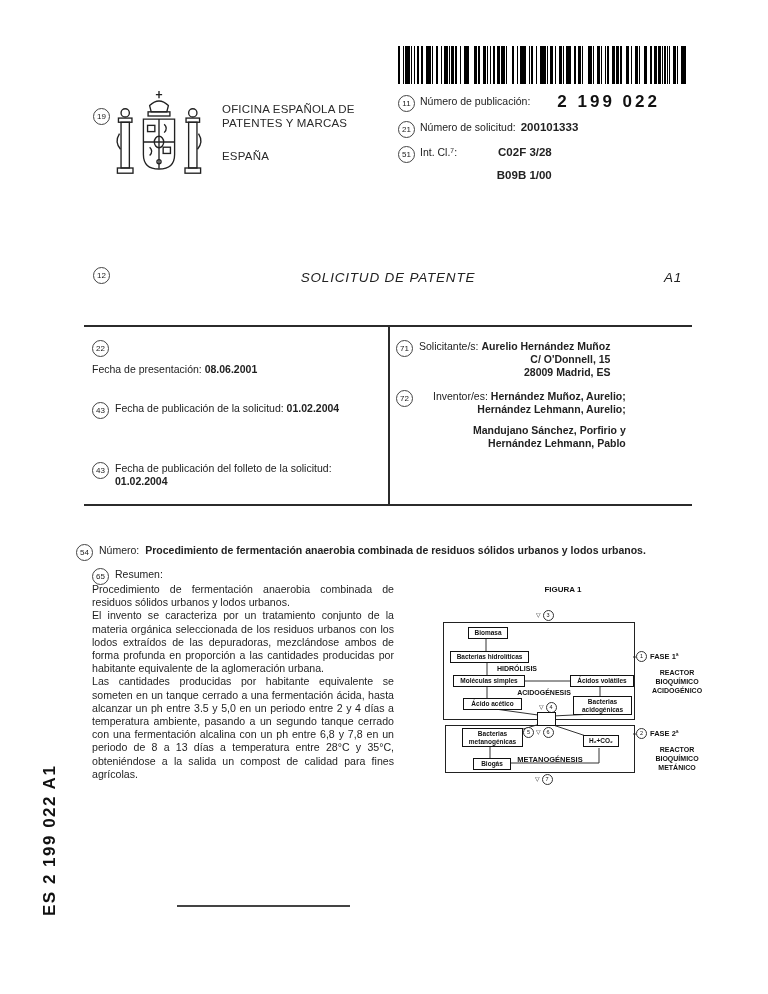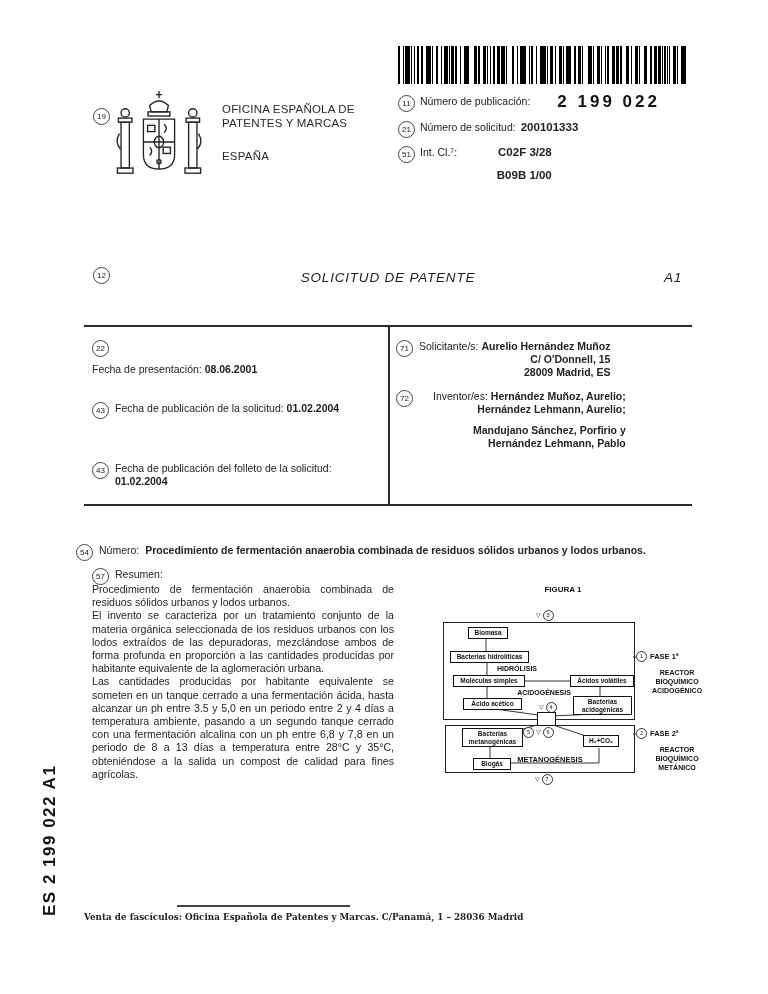--- a/index.html
+++ b/index.html
@@ -155,21 +155,21 @@
   </div>
 
 
   <div class="cell" style="left:76px;top:519px;width:600px;margin-top:25px;">
     <span class="circ">54</span>
     <span>Número:</span>
     <b style="max-width:528px;display:inline-block;text-align:justify;">Procedimiento de fermentación anaerobia combinada de residuos sólidos urbanos y lodos urbanos.</b>
   </div>
 
   <div class="cell" style="left:92px;top:568px;">
-    <span class="circ">57</span>
+    <span class="circ">65</span>
     <span>Resumen:</span>
   </div>
   <div class="abs abstract" style="left:92px;top:583px;width:302px;">
     <p>Procedimiento de fermentación anaerobia combinada de residuos sólidos urbanos y lodos urbanos.</p>
     <p>El invento se caracteriza por un tratamiento conjunto de la materia orgánica seleccionada de los residuos urbanos con los lodos extraídos de las depuradoras, mezclándose ambos de forma profunda en proporción a las cantidades producidas por habitante equivalente de la aglomeración urbana.</p>
     <p>Las cantidades producidas por habitante equivalente se someten en un tanque cerrado a una fermentación ácida, hasta alcanzar un ph entre 3.5 y 5,0 en un periodo entre 2 y 4 días a temperatura ambiente, pasando a un segundo tanque cerrado con una fermentación alcalina con un ph entre 6,8 y 7,8 en un periodo de 8 a 13 días a temperatura entre 28°C y 35°C, obteniéndose a la salida un compost de calidad para fines agrícolas.</p>
   </div>
 
   <div class="fig">
     <div class="figcaption" style="left:83px;top:5px;width:80px;">FIGURA 1</div>
@@ -235,15 +235,14 @@
     <span class="circ-s" style="position:absolute;left:196px;top:148px;">2</span>
     <div class="fase" style="left:210px;top:149px;">FASE 2ª</div>
     <div class="reactor" style="left:196px;top:165px;width:82px;">REACTOR
 BIOQUÍMICO
 METÁNICO</div>
   </div>
 
   <div class="vertid">ES 2 199 022 A1</div>
 
   <div class="footline"></div>
-  <div class="footer">Venta de fascículos: Oficina Española de Patentes y Marcas. C/Panamá, 1 – 28036 Madrid</div>
 
 </div>
 
 </body></html>

